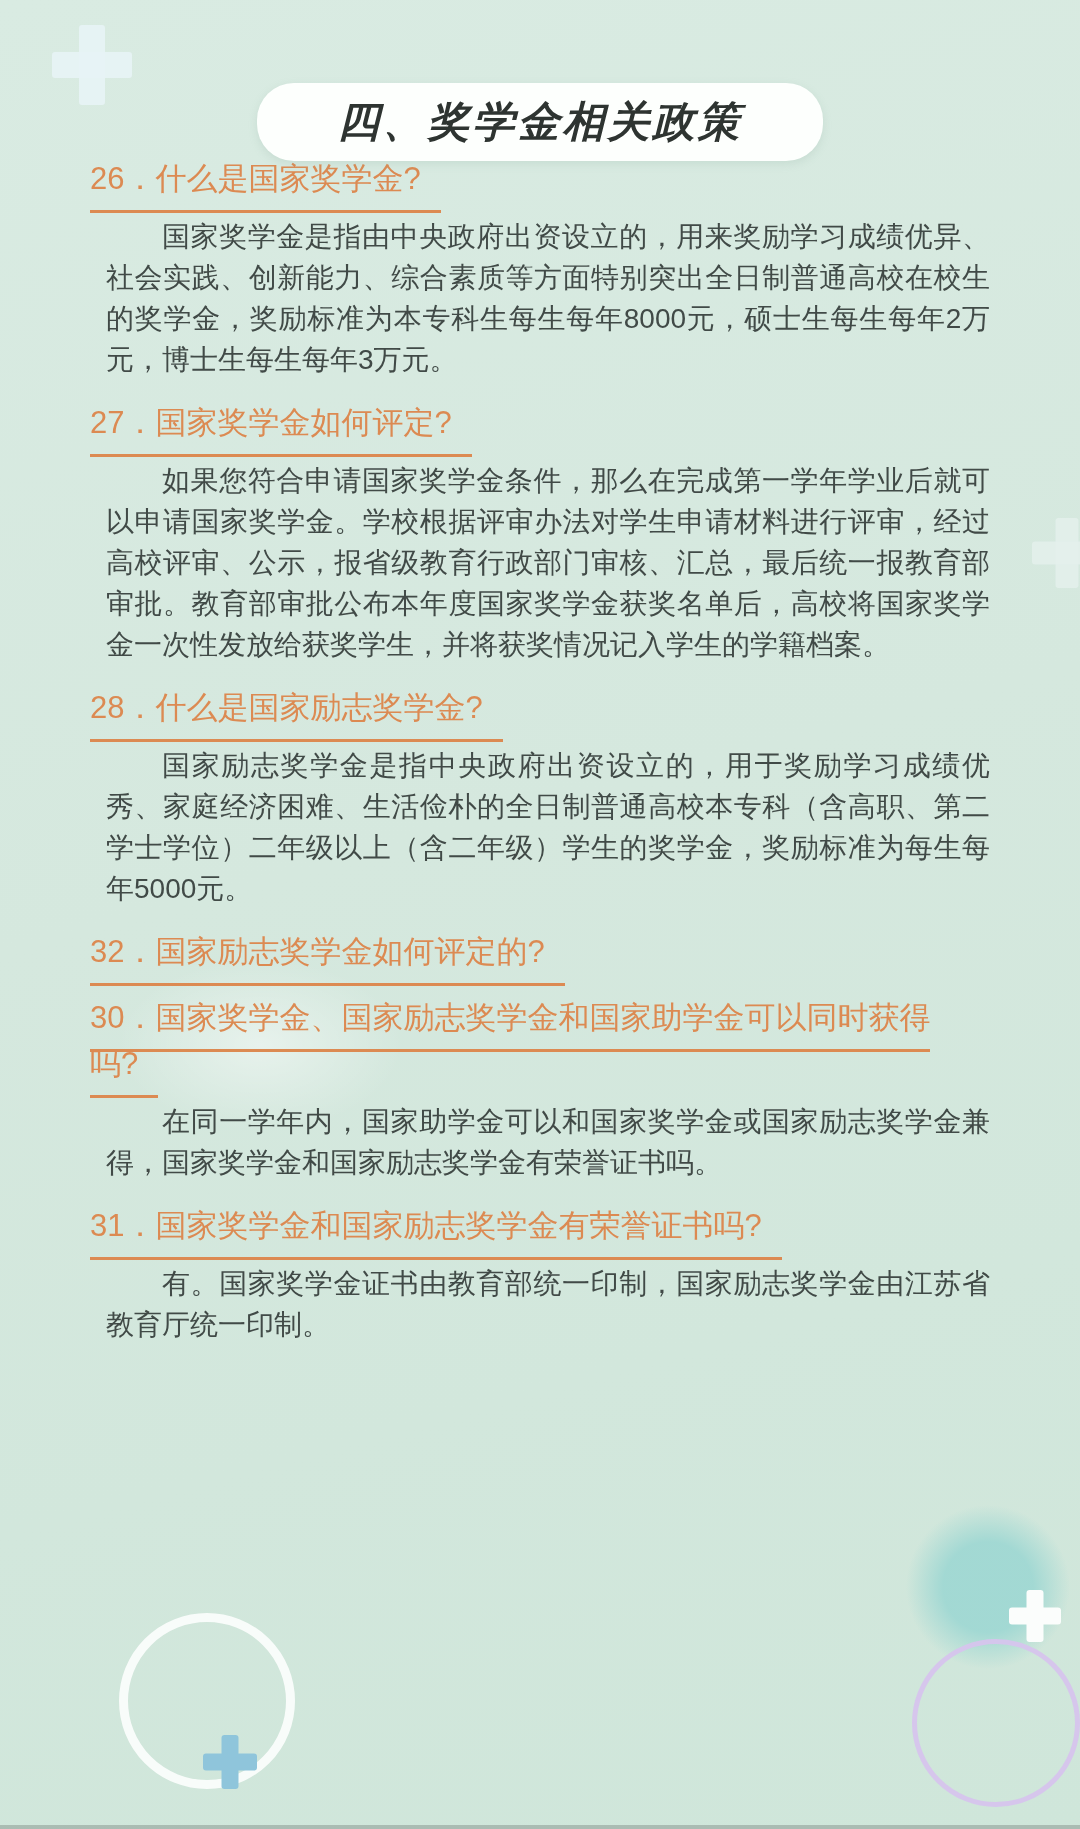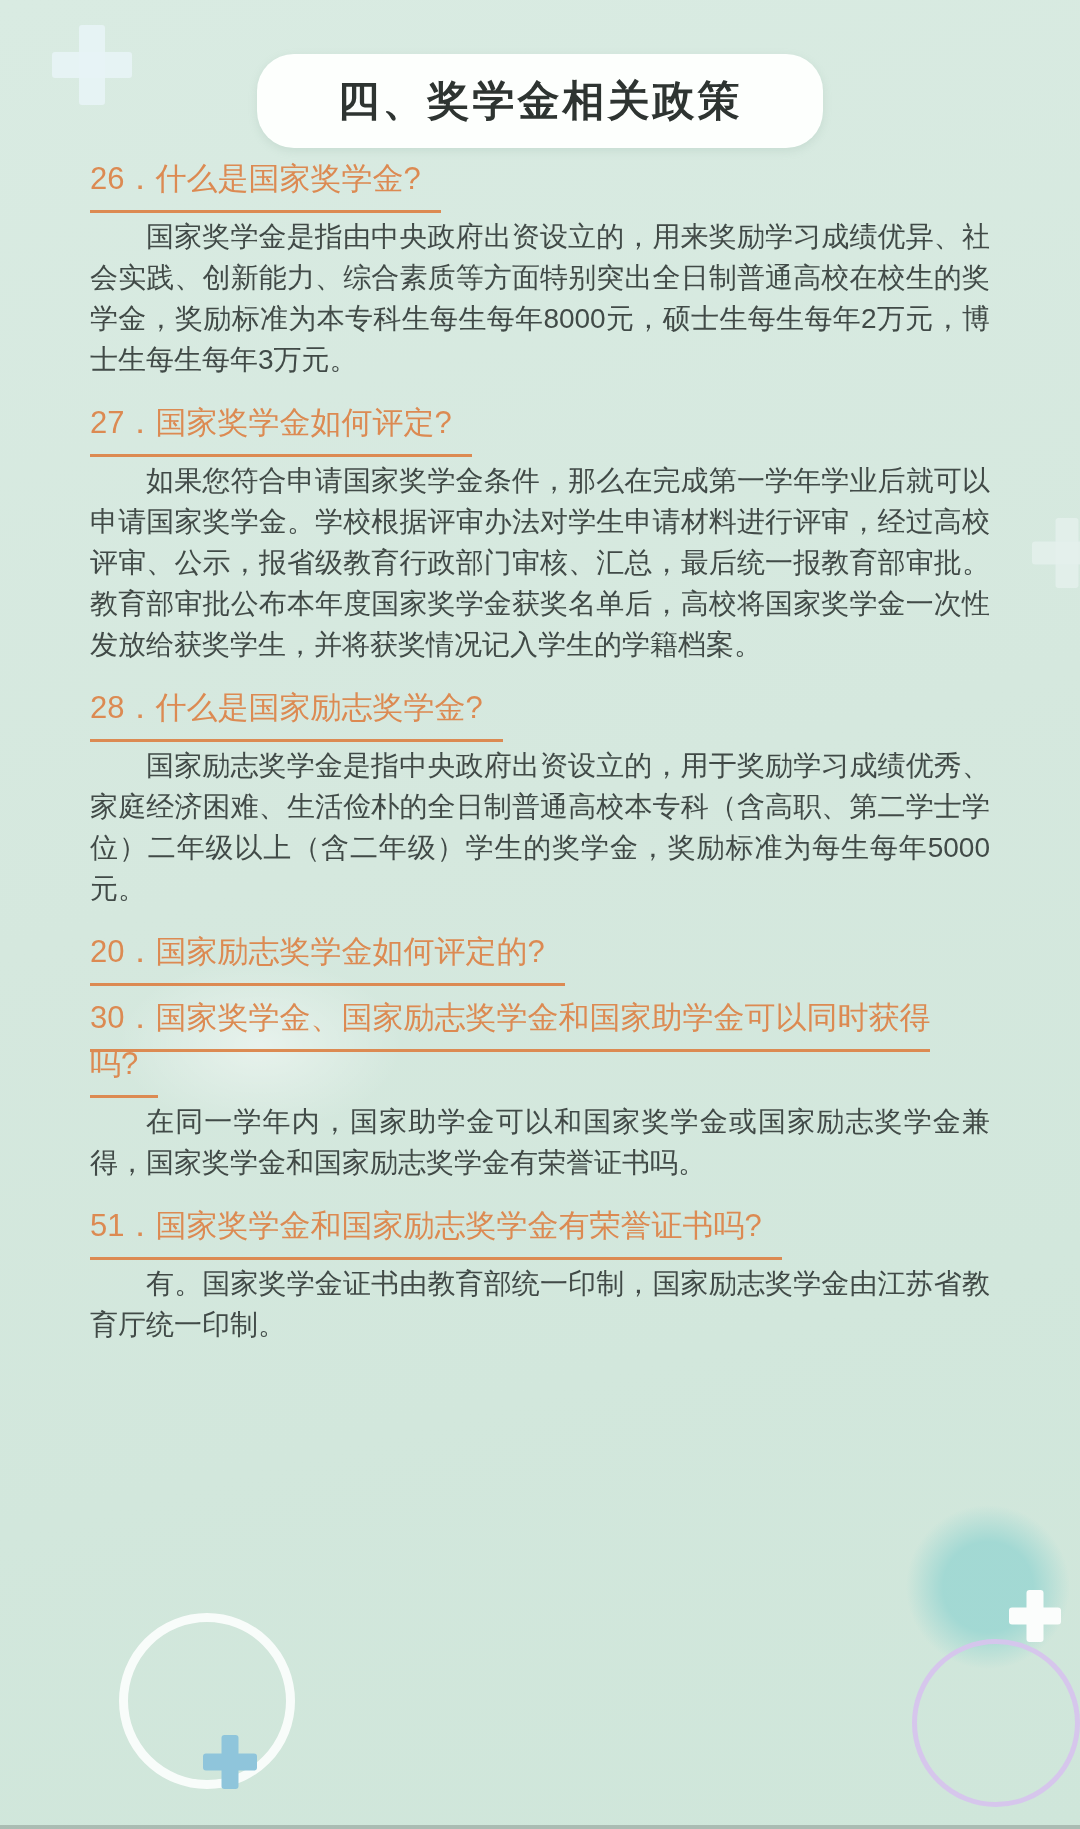--- a/index.html
+++ b/index.html
@@ -10,32 +10,33 @@
     height: 1829px;
     margin: 0 auto;
     overflow: hidden;
     background: linear-gradient(165deg, #d9ebe2 0%, #d5e8de 45%, #cfe6da 100%);
     font-family: "Liberation Sans", "DejaVu Sans", sans-serif;
   }
 
   
   .title-pill {
     position: absolute;
-    top: 54px;
+    top: 83px;
     left: 50%;
     transform: translateX(-50%);
     width: 566px;
-    height: 94px;
+    height: 78px;
     background: #fdfffd;
     border-radius: 37px;
     display: flex;
     align-items: center;
     justify-content: center;
     box-shadow: 0 3px 8px rgba(140, 175, 158, 0.22);
     z-index: 2;
+    font-style: italic;
   }
   .title-pill .title-text {
     font-size: 42px;
     font-weight: bold;
     color: #2e3431;
     letter-spacing: 3px;
     white-space: nowrap;
   }
 
   
@@ -55,21 +56,21 @@
   }
   .question .underlined {
     border-bottom: 3px solid #dc8a52;
     padding-bottom: 14px;
     padding-right: 20px;
   }
   .answer {
     color: #414a47;
     font-size: 28px;
     line-height: 41px;
-    margin: 0 0 8px 0;
+    margin: 0 0 8px 16px;
     text-indent: 2em;
     text-align: justify;
   }
 
   
   .decor { position: absolute; z-index: 0; pointer-events: none; }
 
   .plus { position: absolute; }
   .plus::before {
     content: ""; position: absolute; left: 50%; top: 0;
@@ -143,28 +144,28 @@
       <span class="underlined">27．国家奖学金如何评定?</span>
     </div>
     <p class="answer">如果您符合申请国家奖学金条件，那么在完成第一学年学业后就可以申请国家奖学金。学校根据评审办法对学生申请材料进行评审，经过高校评审、公示，报省级教育行政部门审核、汇总，最后统一报教育部审批。教育部审批公布本年度国家奖学金获奖名单后，高校将国家奖学金一次性发放给获奖学生，并将获奖情况记入学生的学籍档案。</p>
 
     <div class="question">
       <span class="underlined">28．什么是国家励志奖学金?</span>
     </div>
     <p class="answer">国家励志奖学金是指中央政府出资设立的，用于奖励学习成绩优秀、家庭经济困难、生活俭朴的全日制普通高校本专科（含高职、第二学士学位）二年级以上（含二年级）学生的奖学金，奖励标准为每生每年5000元。</p>
 
     <div class="question">
-      <span class="underlined">20．国家励志奖学金如何评定的?</span>
+      <span class="underlined">32．国家励志奖学金如何评定的?</span>
     </div>
 
     <div class="question">
       <span class="underlined">30．国家奖学金、国家励志奖学金和国家助学金可以同时获得吗?</span>
     </div>
     <p class="answer">在同一学年内，国家助学金可以和国家奖学金或国家励志奖学金兼得，国家奖学金和国家励志奖学金有荣誉证书吗。</p>
 
     <div class="question">
-      <span class="underlined">51．国家奖学金和国家励志奖学金有荣誉证书吗?</span>
+      <span class="underlined">31．国家奖学金和国家励志奖学金有荣誉证书吗?</span>
     </div>
     <p class="answer">有。国家奖学金证书由教育部统一印制，国家励志奖学金由江苏省教育厅统一印制。</p>
 
 
   </div>
 </div>
 
 </body></html>

